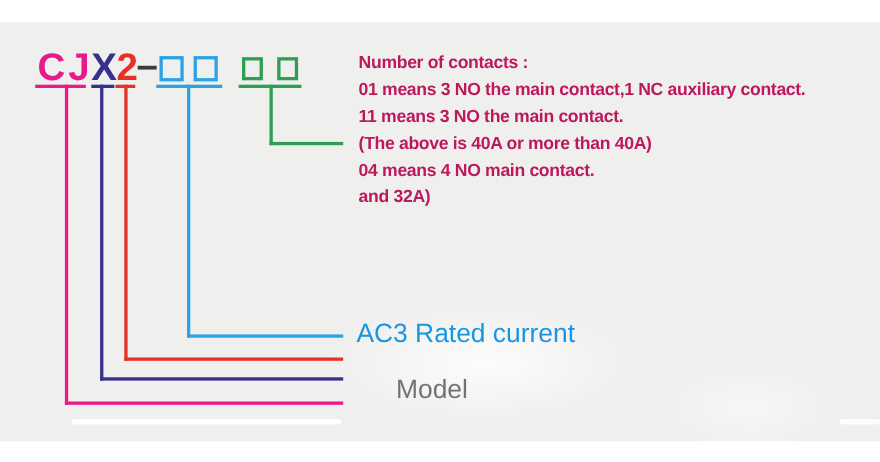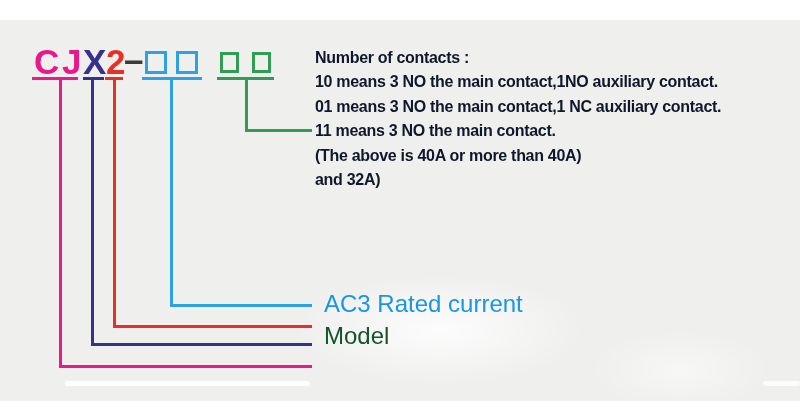--- a/index.html
+++ b/index.html
@@ -71,26 +71,26 @@
 <div class="v-line" style="left: 113px; top: 77px; height: 251px; background: rgb(230, 50, 38);"></div>
 <div class="v-line" style="left: 170px; top: 77px; height: 230px; background: rgb(43, 162, 228);"></div>
 <div class="v-line" style="left: 245px; top: 77px; height: 55px; background: rgb(47, 158, 83);"></div>
 
 <div class="h-line" style="left: 245px; top: 129px; width: 67px; background: rgb(47, 158, 83);"></div>
 <div class="h-line" style="left: 170px; top: 304px; width: 142px; background: rgb(43, 162, 228);"></div>
 <div class="h-line" style="left: 113px; top: 325px; width: 199px; background: rgb(230, 50, 38);"></div>
 <div class="h-line" style="left: 91px; top: 343px; width: 221px; background: rgb(55, 48, 140);"></div>
 <div class="h-line" style="left: 59px; top: 365px; width: 253px; background: rgb(234, 26, 141);"></div>
 
-<div class="note" style="color: #0f172a;">
+<div class="note" style="color: #be185d; margin-left: 11px;">
   <div>Number of contacts :</div>
-  <div>10 means 3 NO the main contact,1NO auxiliary contact.</div>
   <div>01 means 3 NO the main contact,1 NC auxiliary contact.</div>
   <div>11 means 3 NO the main contact.</div>
   <div>(The above is 40A or more than 40A)</div>
+  <div>04 means 4 NO main contact.</div>
   <div>and 32A)</div>
 </div>
 
 <div class="big-label" style="top: 291px; color: rgb(23, 150, 228);">AC3 Rated current</div>
-<div class="big-label" style="top: 323px; color: #14532d;">Model</div>
+<div class="big-label" style="top: 342px; color: #737373; margin-left: 36px;">Model</div>
 
 <div class="streak" style="left:65px;top:381px;width:245px;height:5px;opacity:0.95;"></div>
 <div class="streak" style="left:763px;top:381px;width:37px;height:5px;opacity:0.8;"></div>
 
 </body></html>

